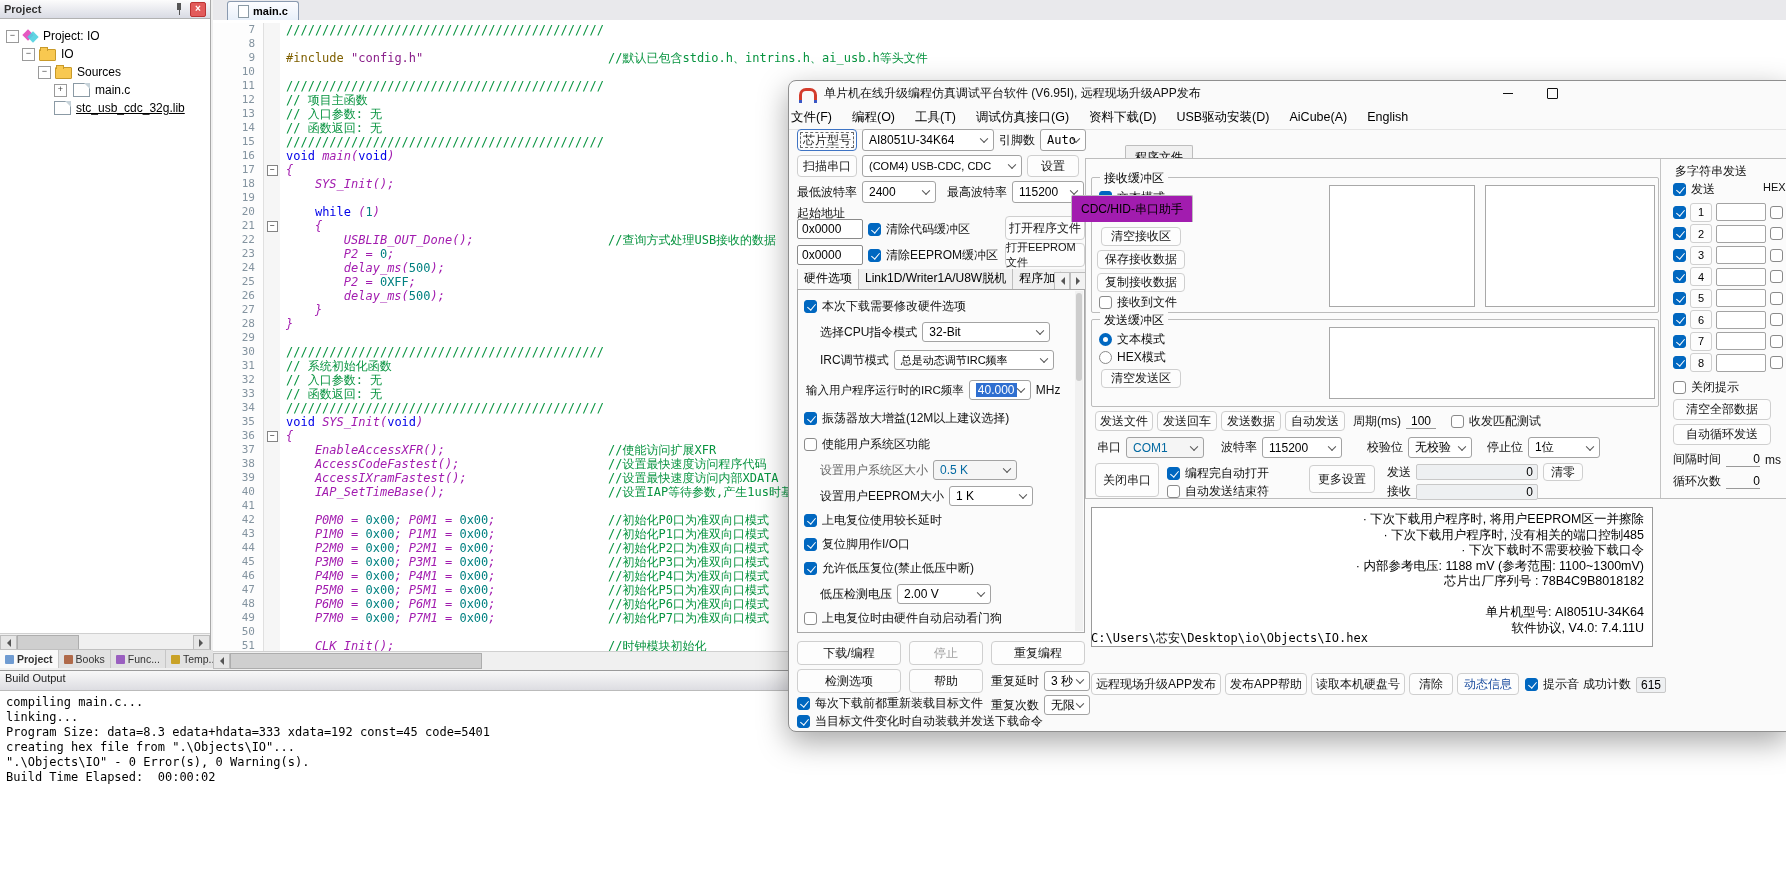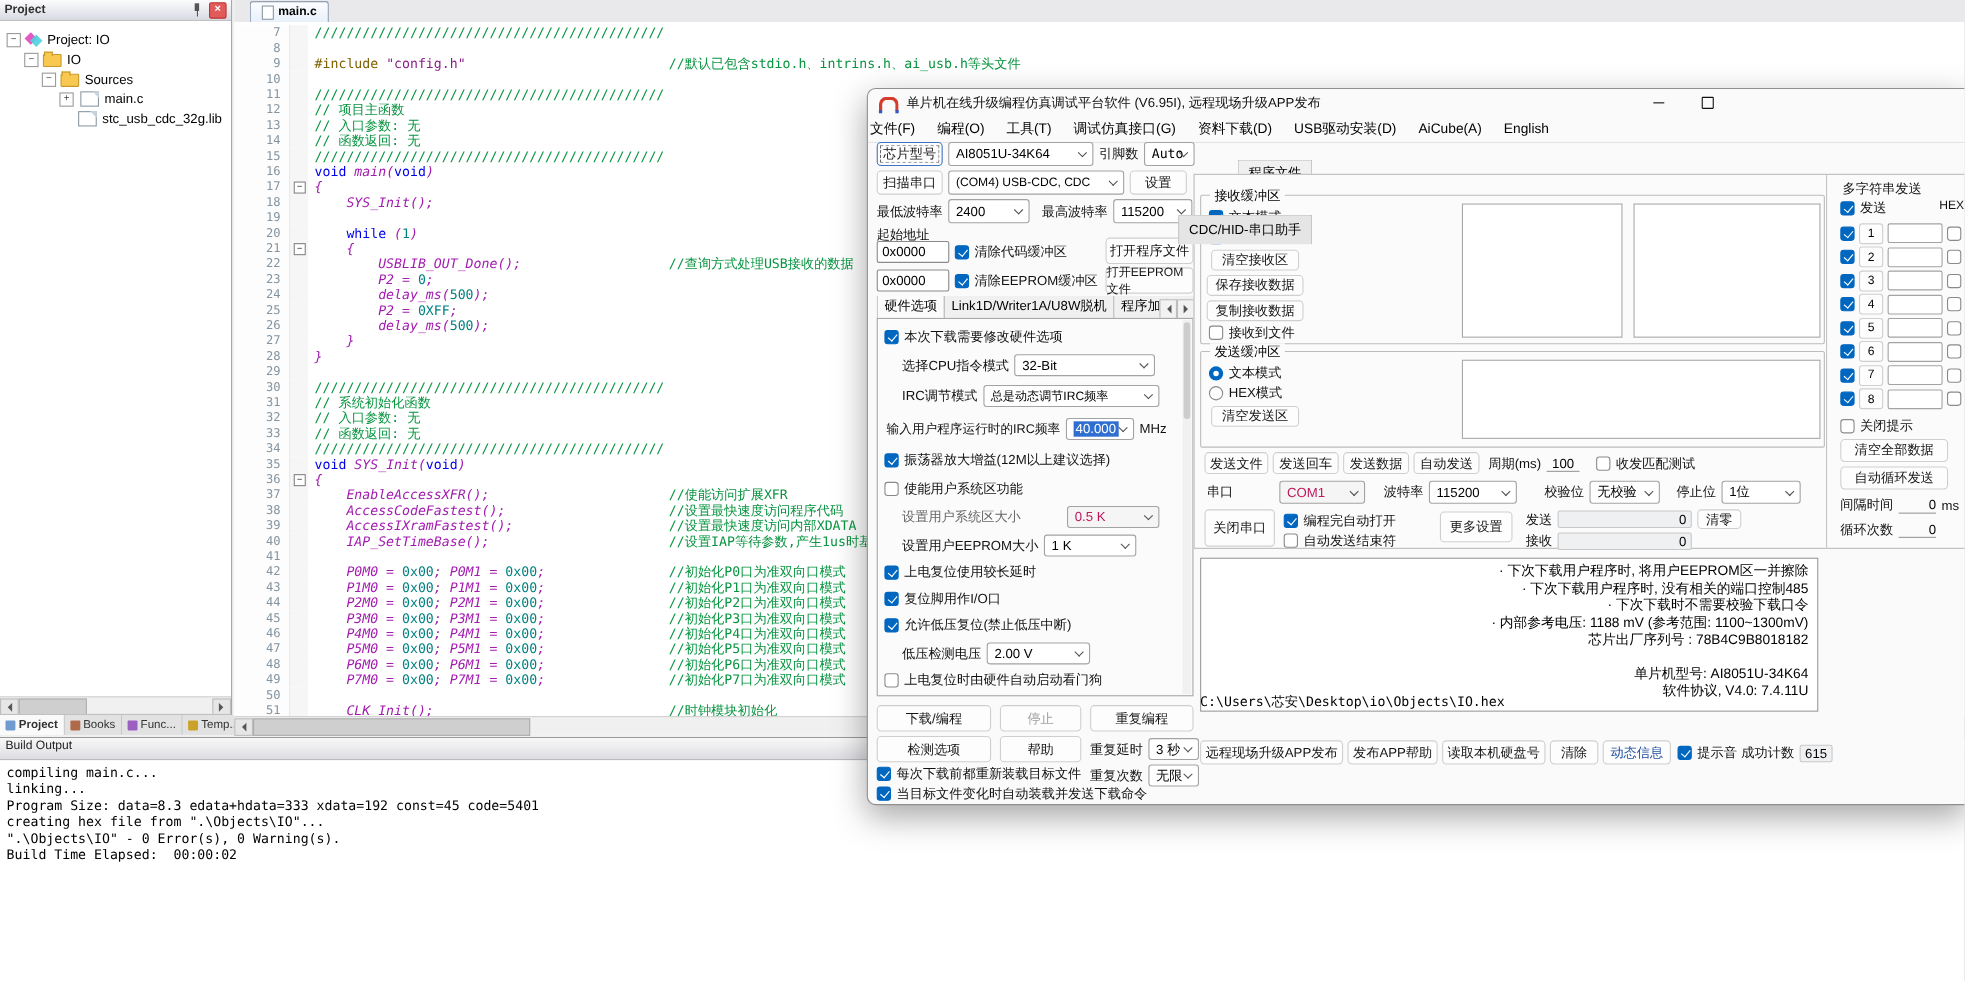--- a/index.html
+++ b/index.html
@@ -69,39 +69,39 @@
   .minbar{width:10px;height:1px;background:#111;}
   .maxsq{width:9px;height:9px;border:1px solid #111;border-radius:1px;}
   .menubar{height:24px;display:flex;align-items:center;gap:20px;padding-left:2px;font-size:12.5px;border-bottom:1px solid #e4e4e4;}
   .btn{display:inline-flex;align-items:center;justify-content:center;background:#fdfdfd;border:1px solid #cfcfcf;
        border-radius:4px;font-size:12px;color:#151515;box-sizing:border-box;}
   .btn.dis{color:#a0a0a0;}
   .combo{position:relative;background:#fff;border:1px solid #a3a3a3;border-radius:3px;display:flex;align-items:center;
          padding:0 16px 0 6px;font-size:12px;box-sizing:border-box;overflow:hidden;white-space:nowrap;}
   .combo:after{content:"";position:absolute;right:6px;top:50%;width:5px;height:5px;border-right:1.4px solid #555;
                border-bottom:1.4px solid #555;transform:translateY(-70%) rotate(45deg);}
-  .combo.dis{color:#be185d;background:#f5f5f5;margin-left:37px;}
+  .combo.dis{color:#0369a1;background:#f5f5f5;}
   .cb{width:13px;height:13px;border:1px solid #8a8a8a;border-radius:3px;background:#fff;position:relative;flex:0 0 13px;box-sizing:border-box;}
   .cb.on{background:#0067c0;border-color:#0067c0;}
   .cb.on:after{content:"";position:absolute;left:3.5px;top:1px;width:4px;height:7px;border-right:1.6px solid #fff;
                border-bottom:1.6px solid #fff;transform:rotate(40deg);}
   .radio{width:13px;height:13px;border:1px solid #8a8a8a;border-radius:50%;background:#fff;box-sizing:border-box;flex:0 0 13px;}
   .radio.on{border:4px solid #0067c0;}
   .row{position:absolute;display:flex;align-items:center;gap:5px;white-space:nowrap;}
   .lab{font-size:12px;color:#111;white-space:nowrap;}
   .field{background:#fff;border:1px solid #8a8a8a;border-radius:2px;font-size:12px;padding:0 4px;display:flex;align-items:center;box-sizing:border-box;}
   .field.gray{background:#eef0f2;border-color:#c8c8c8;justify-content:flex-end;}
   .ufield{border-bottom:1px solid #9a9a9a;font-size:12px;text-align:center;box-sizing:border-box;}
   .grp{position:absolute;border:1px solid #bcbcbc;border-radius:2px;}
   .grp-label{position:absolute;top:-8px;left:8px;background:#fafafa;padding:0 4px;font-size:12px;}
   .pane{position:absolute;background:#fff;border:1px solid #a8a8a8;}
   .mtabs{position:absolute;left:282px;top:64px;height:24px;display:flex;align-items:flex-end;flex-direction:column;}
   .mtab{padding:3px 9px 4px;border:1px solid #bdbdbd;border-bottom:none;background:#f0f0f0;font-size:12px;
         margin-right:-1px;border-radius:2px 2px 0 0;white-space:nowrap;}
-  .mtab.on{background:#e5e5e5;padding-top:5px;position:relative;z-index:2;}
+  .mtab.on{background:#a21caf;padding-top:5px;position:relative;z-index:2;}
   .tabbox{position:absolute;left:296px;top:77px;width:702px;height:341px;background:#fbfbfb;border:1px solid #bdbdbd;box-sizing:border-box;}
   .hwtabs{position:absolute;left:8px;top:188px;width:288px;height:21px;display:flex;align-items:flex-end;overflow:hidden;}
   .hwtab{padding:2px 6px 3px;border:1px solid #bdbdbd;border-bottom:none;background:#f0f0f0;font-size:12px;margin-right:-1px;white-space:nowrap;}
   .hwtab.on{background:#fbfbfb;}
   .spin{width:14px;height:16px;background:#f2f2f2;border:1px solid #bdbdbd;display:flex;align-items:center;justify-content:center;margin-left:1px;}
   .hwpanel{position:absolute;left:8px;top:208px;width:288px;height:344px;background:#fbfbfb;border:1px solid #a8a8a8;box-sizing:border-box;}
   .hwscroll{position:absolute;right:1px;top:1px;bottom:1px;width:8px;background:#f1f1f1;}
   .hwscroll:before{content:"";position:absolute;top:2px;left:1px;width:6px;height:88px;background:#cdcdcd;border-radius:3px;}
   .hl{background:#2f6fd0;color:#fff;padding:0 2px;}
   .info{position:absolute;left:302px;top:426px;width:562px;height:140px;background:#fff;border:1px solid #9a9a9a;
@@ -138,21 +138,21 @@
         <div class="trow" style="padding-left: 38px;">
           <span class="expander">−</span>
           <span class="ic ic-folder"></span>
           <span>Sources</span>
         </div>
         <div class="trow" style="padding-left: 54px;">
           <span class="expander">+</span>
           <span class="ic ic-file"></span>
           <span>main.c</span>
         </div>
-        <div class="trow" style="padding-left: 54px;">
+        <div class="trow" style="padding-left: 37px; text-decoration: underline;">
           <span style="width: 15px; flex: 0 0 15px;"></span>
           <span class="ic ic-file"></span>
           <span>stc_usb_cdc_32g.lib</span>
         </div>
       </div>
     <div class="hscroll">
       <span class="sbtn" style="left:0">
           <span class="arrL"></span>
         </span>
       <span class="thumb" style="left:17px;width:60px"></span>

